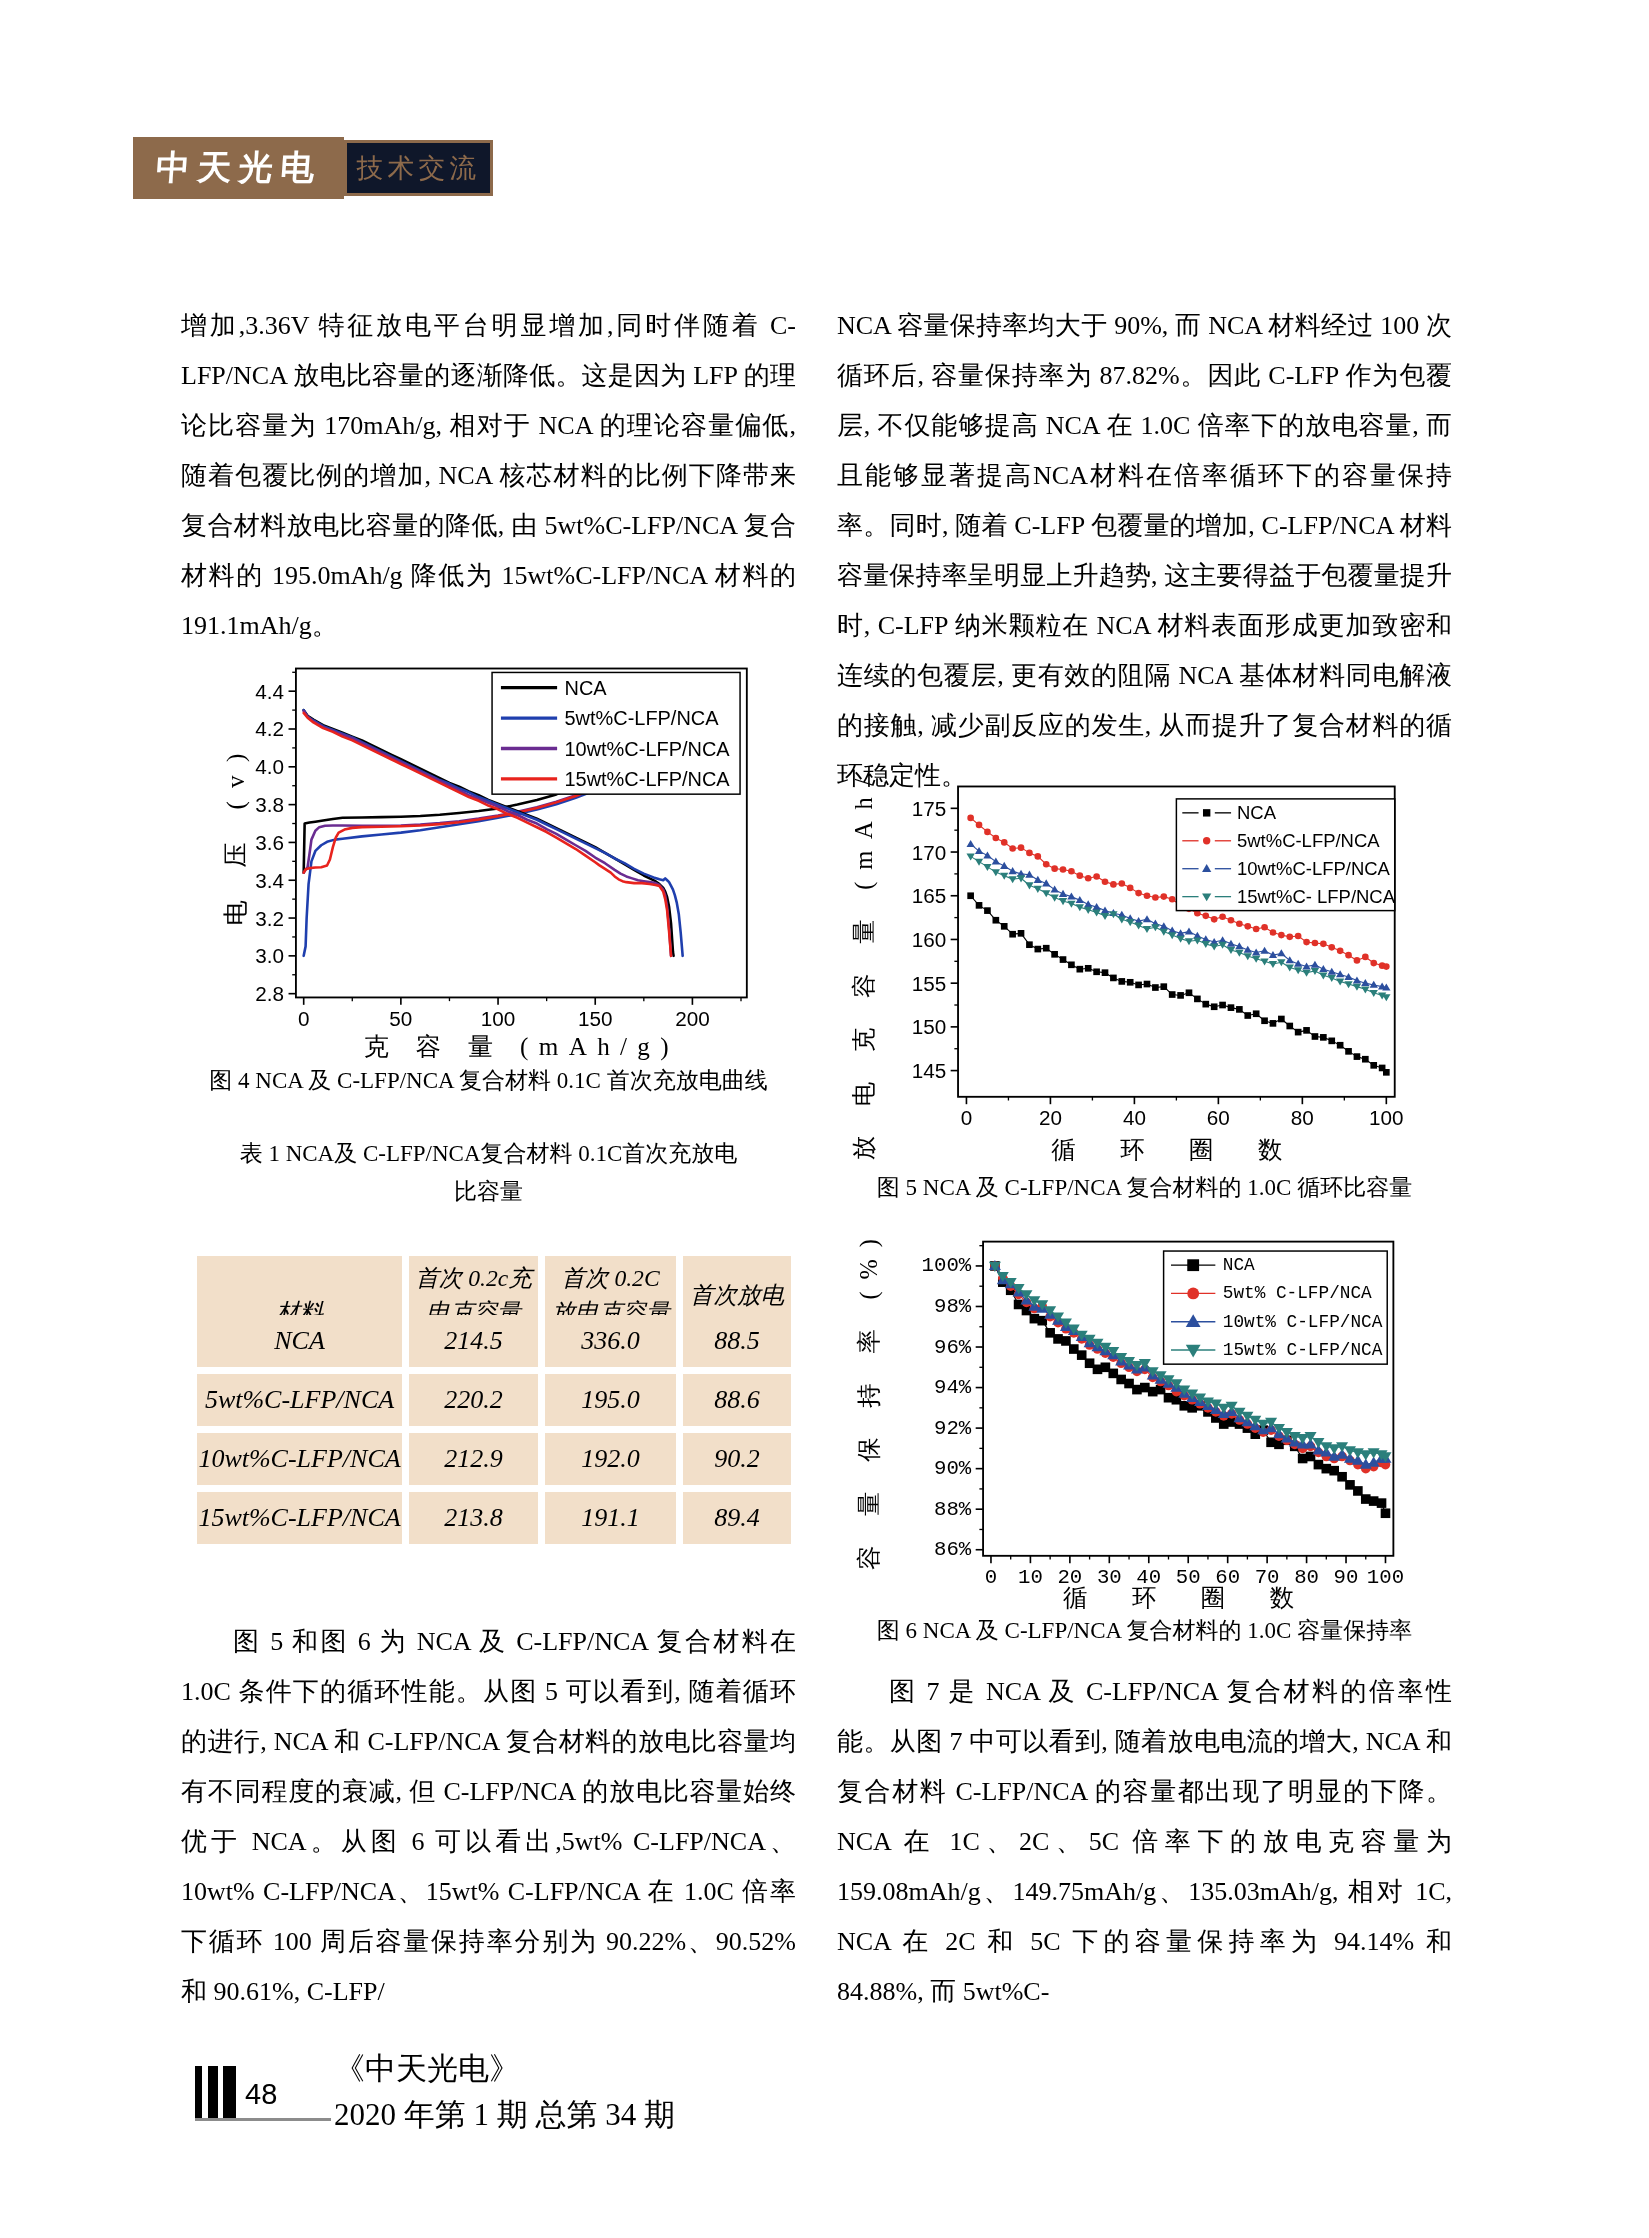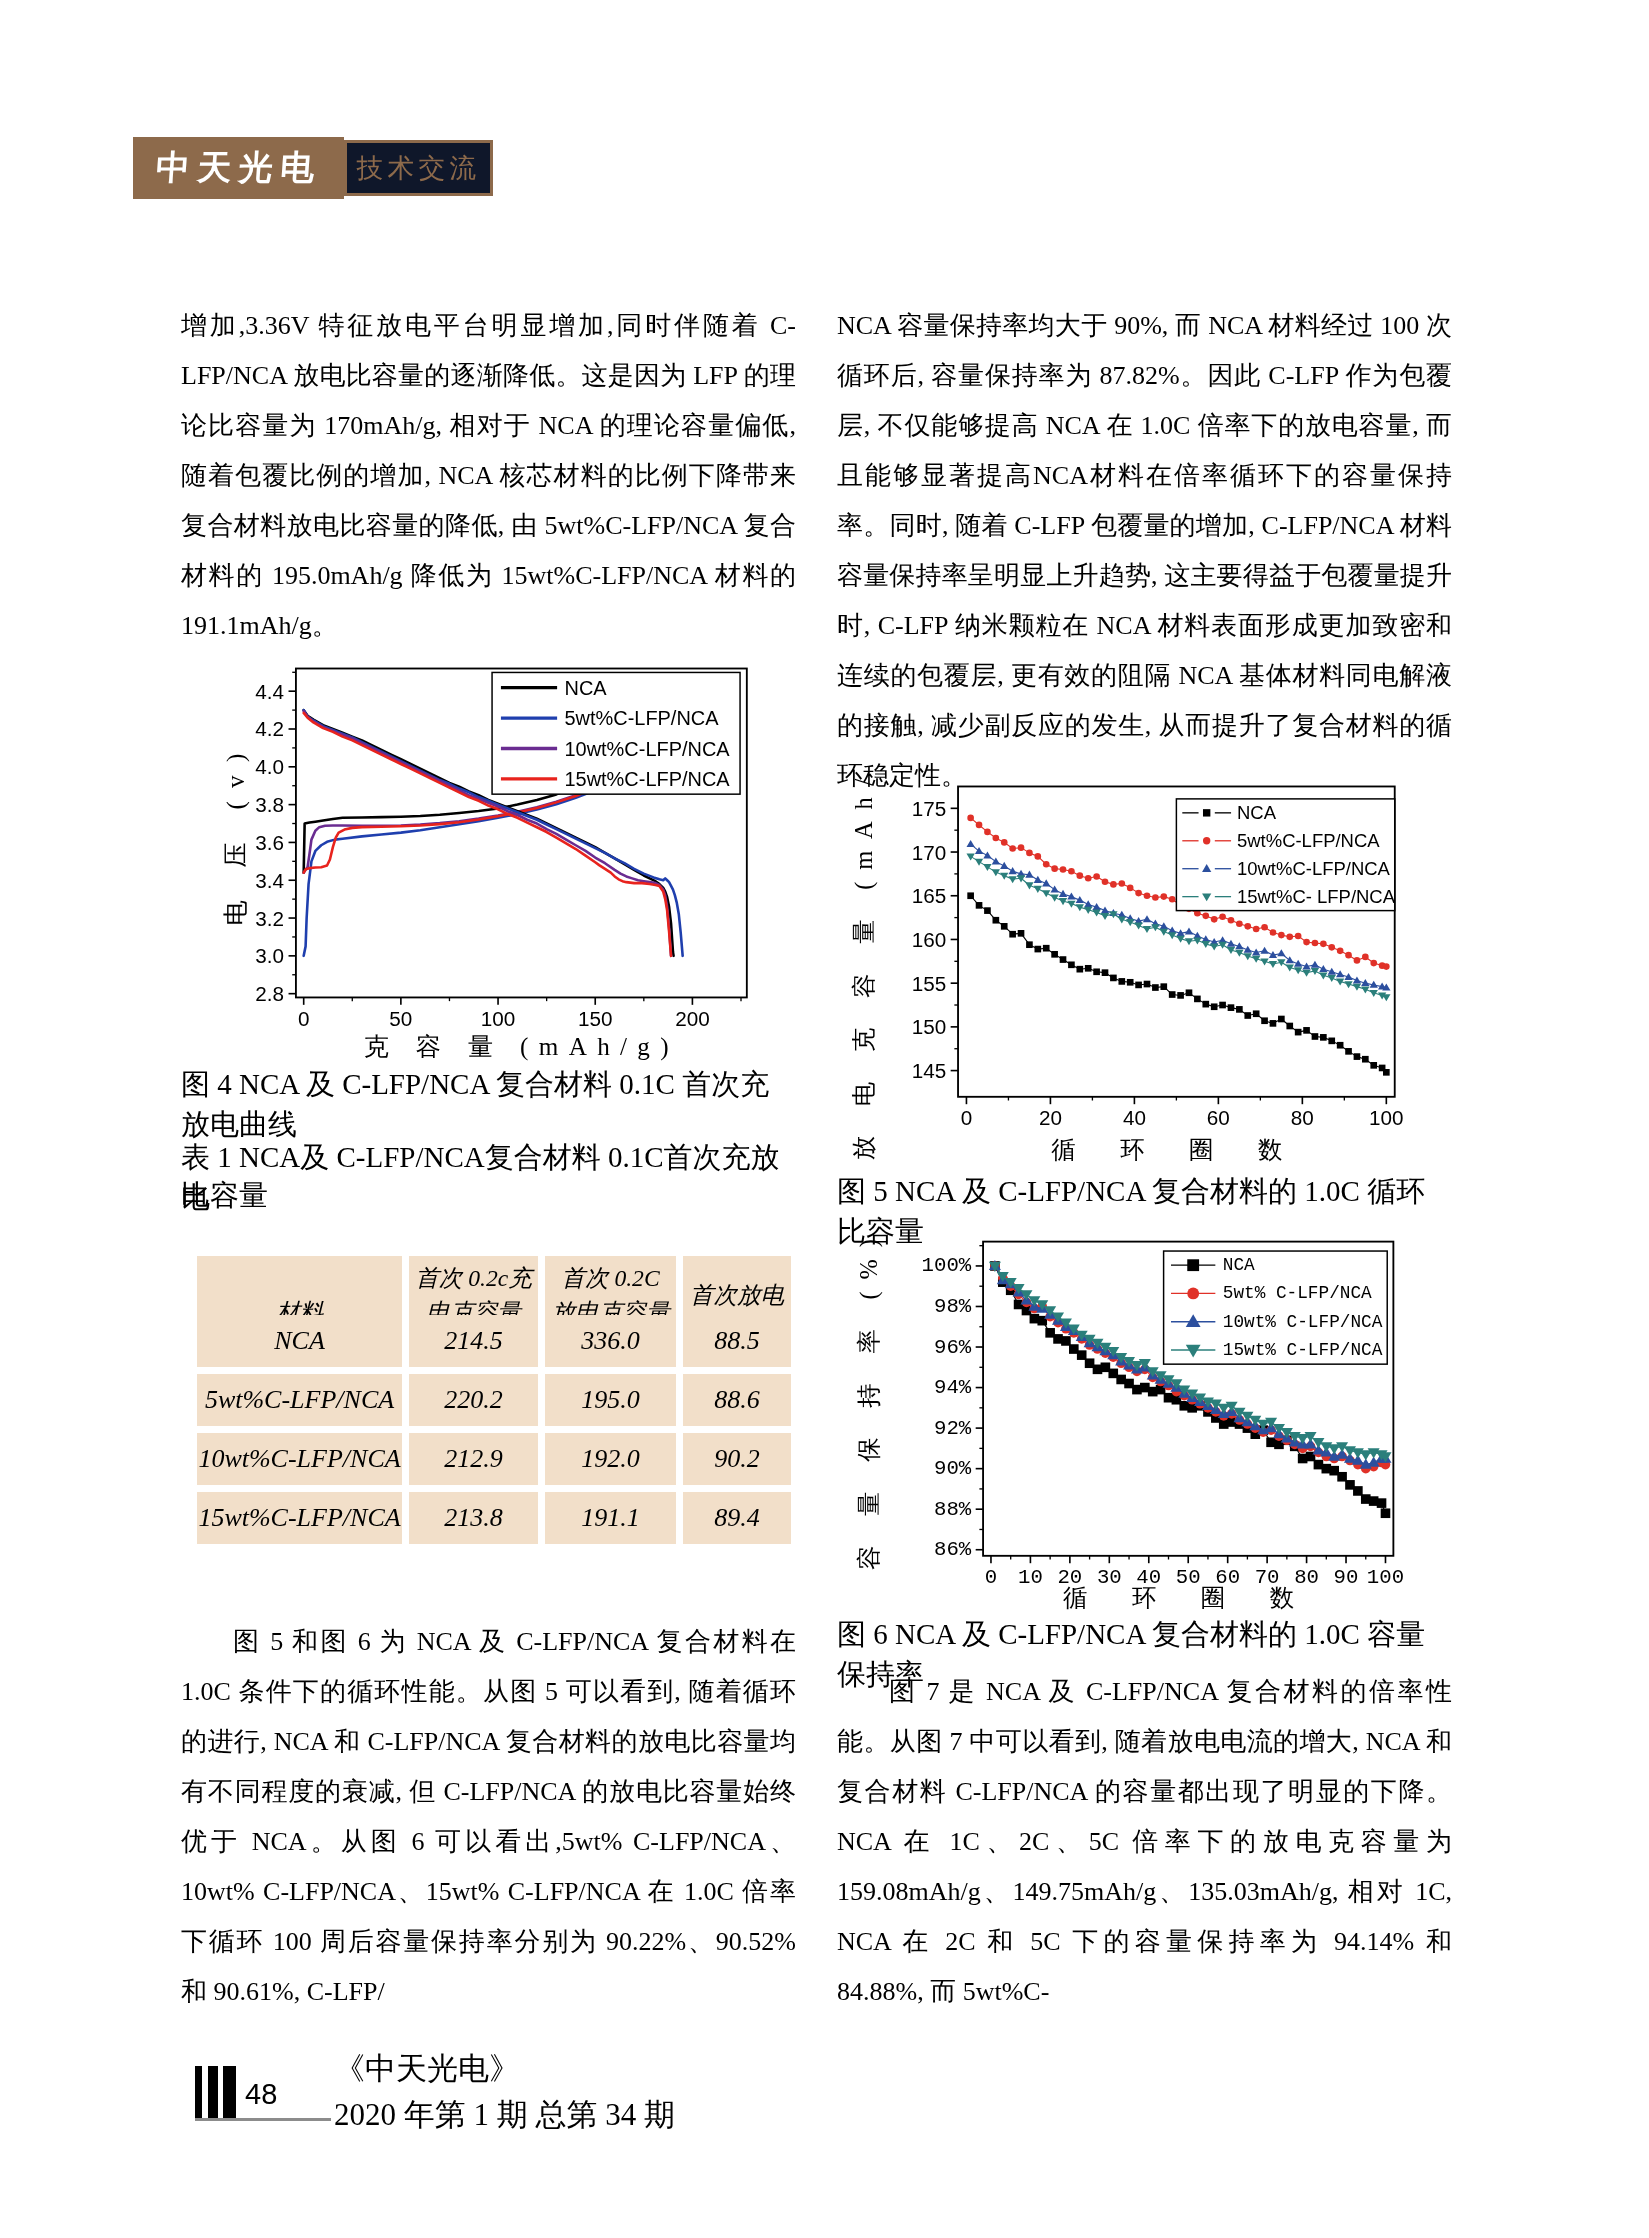--- a/index.html
+++ b/index.html
@@ -12,21 +12,21 @@
   .brand-text{color:#fff;font-size:34px;font-weight:bold;letter-spacing:7.4px;
     font-family:"Liberation Serif",serif;transform:skewX(-4deg);}
   .section-box{left:344px;top:140px;width:149px;height:56px;background:#0f172a;
     border:3px solid var(--brown,#8d6a4b);box-sizing:border-box;
     display:flex;align-items:center;justify-content:center;}
   .section-text{color:var(--brown,#8d6a4b);font-size:26.6px;letter-spacing:4.4px;
     font-family:"Liberation Sans","DejaVu Sans",sans-serif;}
   
   .para{font-size:26px;line-height:50px;text-align:justify;width:615px;}
   .indent{text-indent:2em;}
-  .caption{font-size:29px;width:615px;}
+  .caption{font-size:23px;text-align:center;width:615px;}
   
   .tbl{left:197px;top:1256px;width:543px;display:grid;
     grid-template-columns:205px 129px 131px 108px;grid-auto-rows:52px;gap:7px;font-style:italic;}
   .tbl .cell{background:var(--tablebg,#f2dfc9);display:flex;align-items:center;justify-content:center;
     font-size:26px;}
   .tbl .th{height:111px;font-size:23.6px;line-height:34px;text-align:center;white-space:pre-line;}
   
   .bar{position:absolute;background:#000;}
   .pageno{font-size:29px;font-family:"Liberation Sans","DejaVu Sans",sans-serif;}
   .footer-line{background:#8c8c8c;height:3px;}

